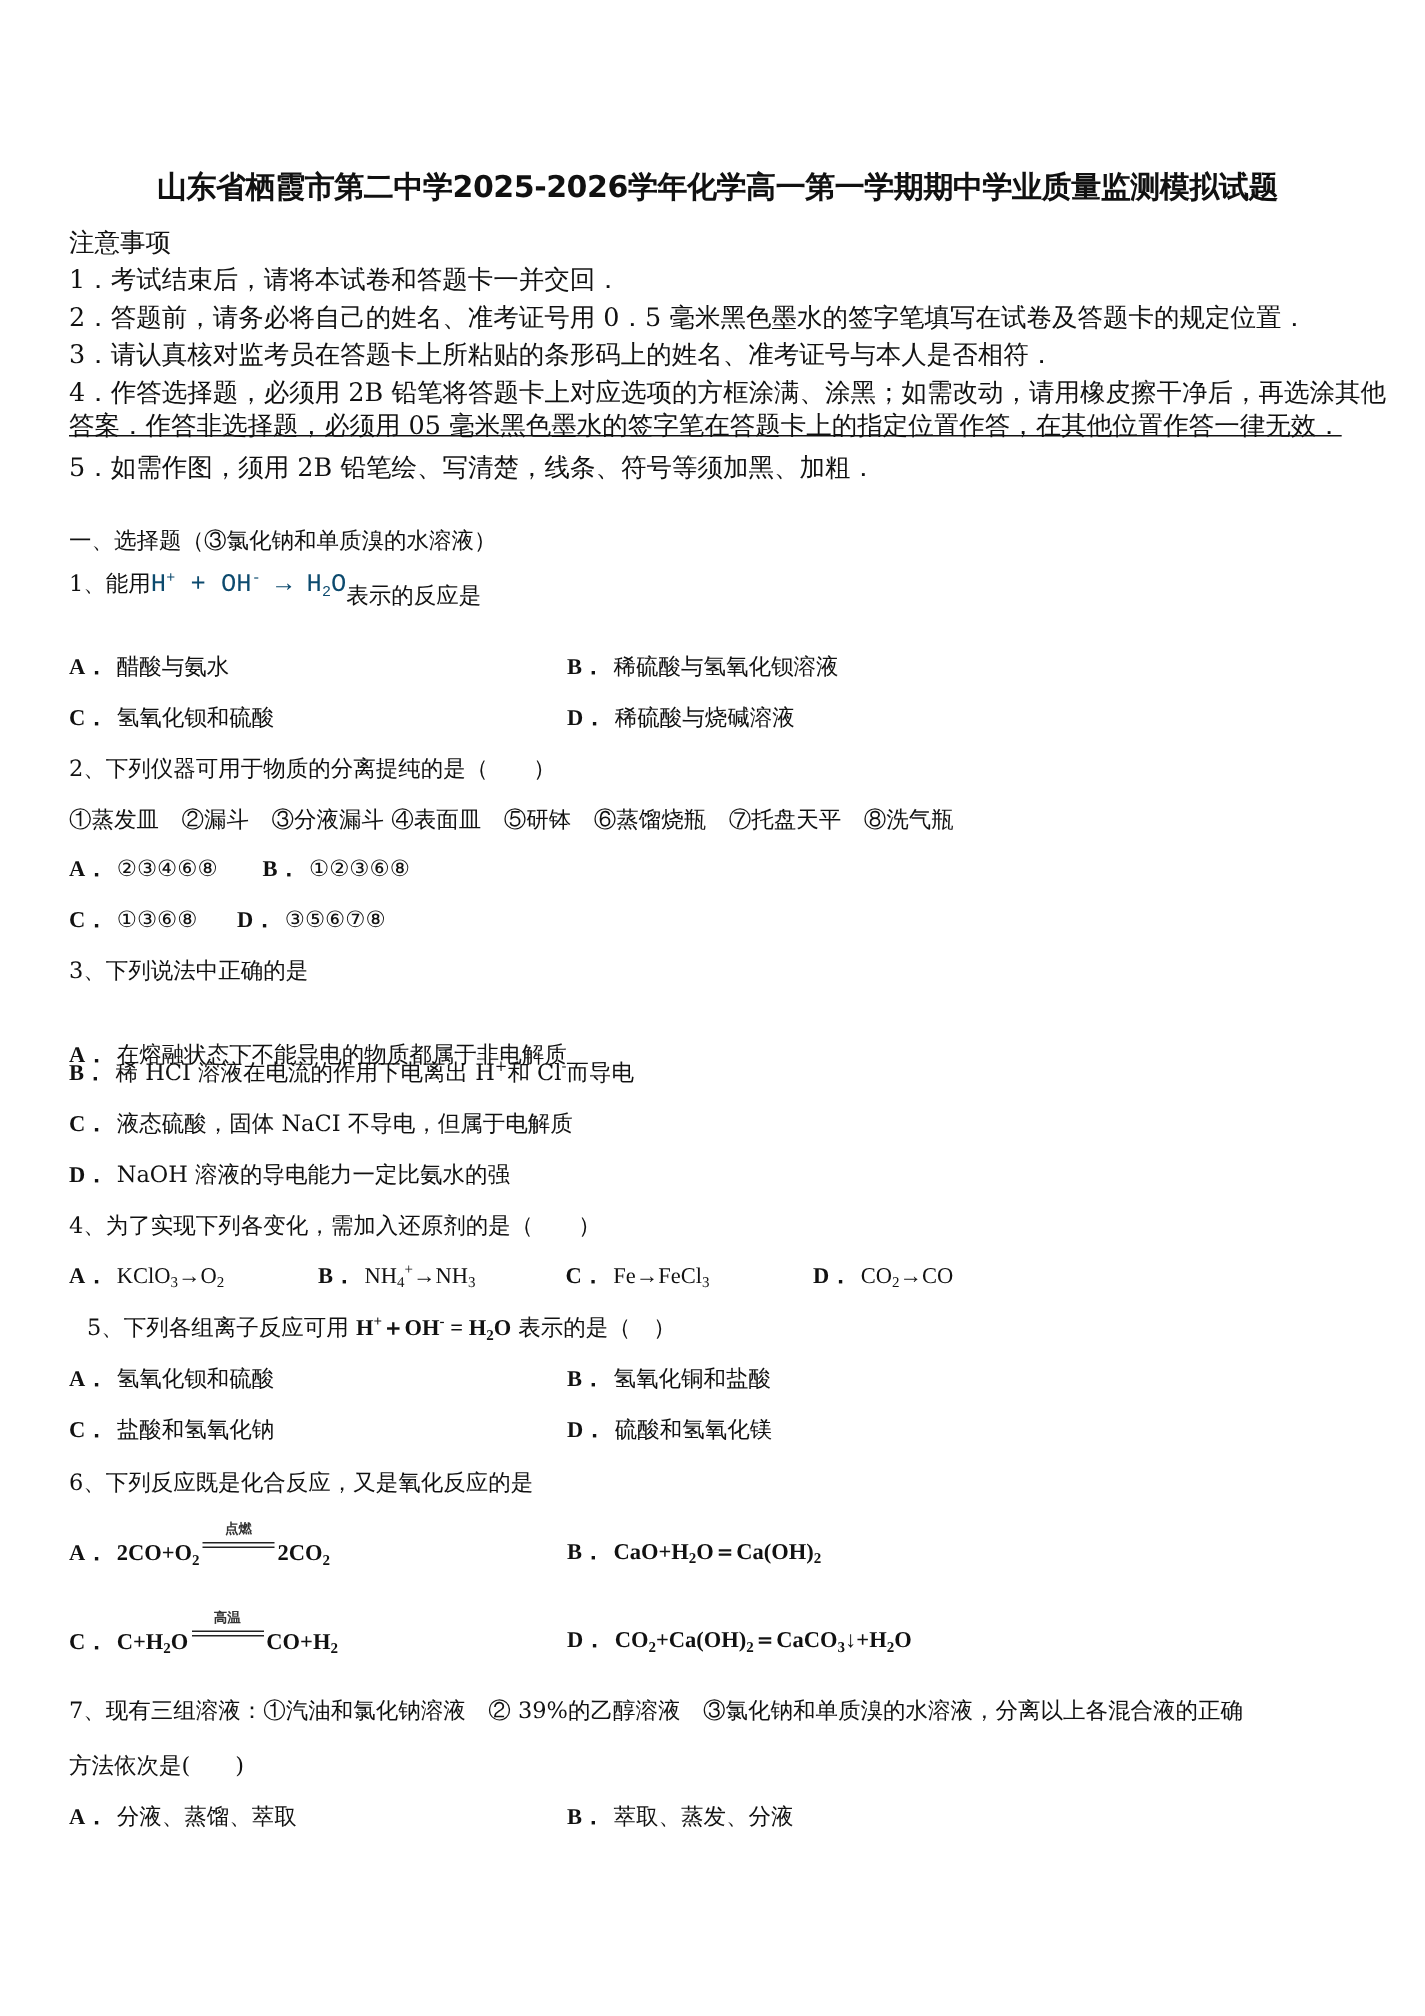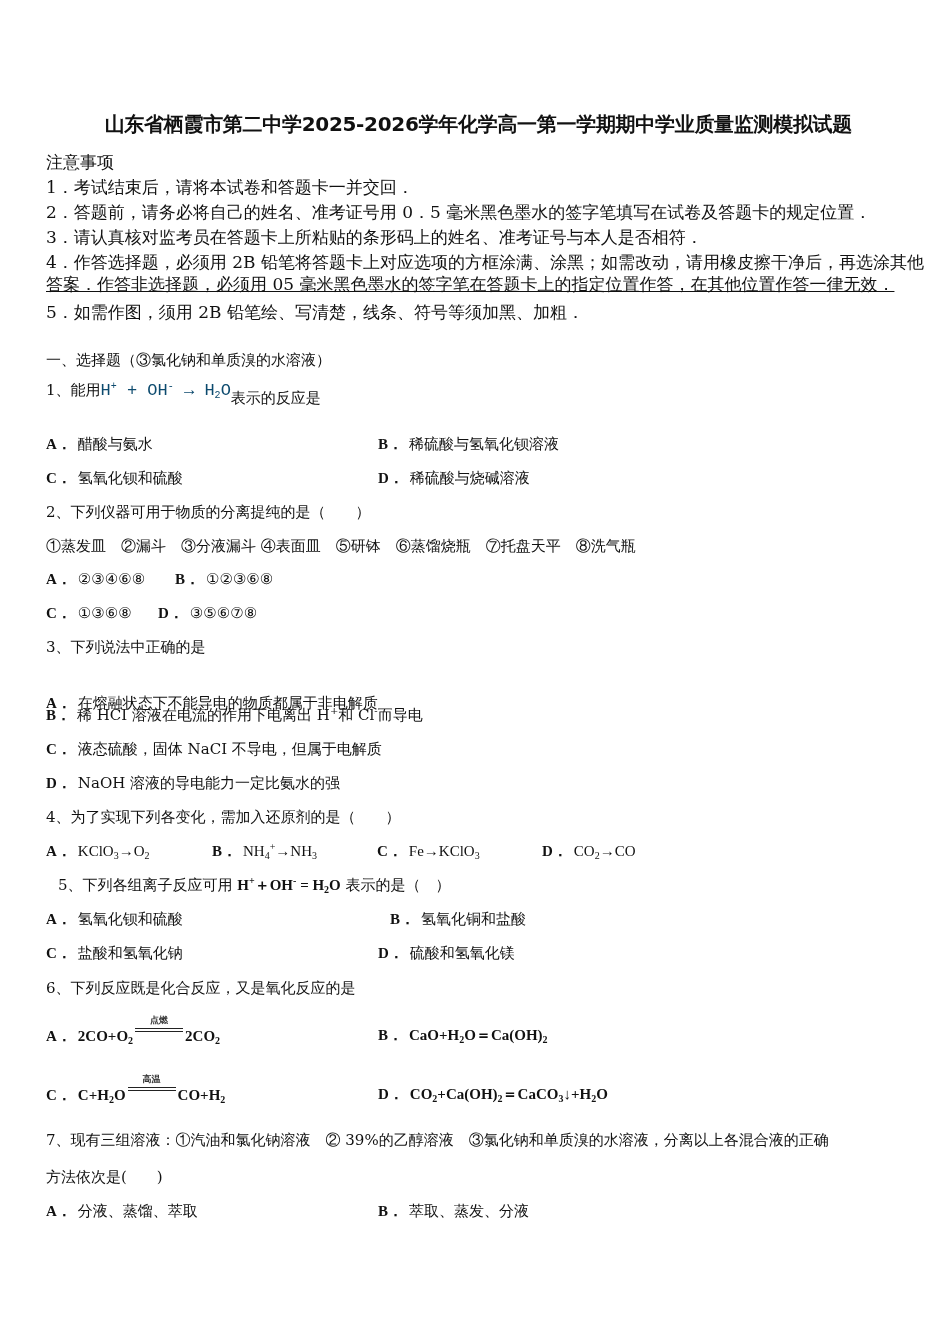--- a/index.html
+++ b/index.html
@@ -67,26 +67,26 @@
 
 <div class="abs" style="left:46px;top:640px;"><span>3、</span><span>下列说法中正确的是</span></div>
 <div class="abs" style="left:46px;top:674px;margin-top:22px;"><span class="lbl">A．</span><span>在熔融状态下不能导电的物质都属于非电解质</span></div>
 <div class="abs" style="left:46px;top:708px;"><span class="lbl">B．</span><span>稀 HCI 溶液在电流的作用下电离出 H</span><sup>+</sup><span>和 Cl</span><sup>-</sup><span>而导电</span></div>
 <div class="abs" style="left:46px;top:742px;"><span class="lbl">C．</span><span>液态硫酸，固体 NaCI 不导电，但属于电解质</span></div>
 <div class="abs" style="left:46px;top:776px;"><span class="lbl">D．</span><span>NaOH 溶液的导电能力一定比氨水的强</span></div>
 
 <div class="abs" style="left:46px;top:810px;"><span>4、</span><span>为了实现下列各变化，需加入还原剂的是（　　）</span></div>
 <div class="abs chem" style="left:46px;top:844px;"><span class="lbl">A．</span><span>KClO</span><sub>3</sub><span>→O</span><sub>2</sub></div>
 <div class="abs chem" style="left:212px;top:844px;"><span class="lbl">B．</span><span>NH</span><sub>4</sub><sup>+</sup><span>→NH</span><sub>3</sub></div>
-<div class="abs chem" style="left:377px;top:844px;"><span class="lbl">C．</span><span>Fe→KClO</span><sub>3</sub></div>
+<div class="abs chem" style="left:377px;top:844px;"><span class="lbl">C．</span><span>Fe→FeCl</span><sub>3</sub></div>
 <div class="abs chem" style="left:542px;top:844px;"><span class="lbl">D．</span><span>CO</span><sub>2</sub><span>→CO</span></div>
 
 <div class="abs" style="left:46px;top:878px;margin-left:12px;"><span>5、</span><span>下列各组离子反应可用 </span><span class="chemb"><span>H</span><sup>+</sup><span>＋OH</span><sup>-</sup><span> = H</span><sub>2</sub><span>O</span></span><span> 表示的是（　）</span></div>
 <div class="abs" style="left:46px;top:912px;"><span class="lbl">A．</span><span>氢氧化钡和硫酸</span></div>
-<div class="abs" style="left:378px;top:912px;margin-left:12px;"><span class="lbl">B．</span><span>氢氧化铜和盐酸</span></div>
+<div class="abs" style="left:378px;top:912px;"><span class="lbl">B．</span><span>氢氧化铜和盐酸</span></div>
 <div class="abs" style="left:46px;top:946px;"><span class="lbl">C．</span><span>盐酸和氢氧化钠</span></div>
 <div class="abs" style="left:378px;top:946px;"><span class="lbl">D．</span><span>硫酸和氢氧化镁</span></div>
 
 <div class="abs" style="left:46px;top:981px;"><span>6、</span><span>下列反应既是化合反应，又是氧化反应的是</span></div>
 <div class="abs chemb" style="left:46px;top:1028px;"><span class="lbl">A．</span><span>2CO+O</span><sub>2</sub><span class="cond"><span class="ctext">点燃</span><span class="bar1"></span><span class="bar2"></span></span><span>2CO</span><sub>2</sub></div>
 <div class="abs chemb" style="left:378px;top:1028px;"><span class="lbl">B．</span><span>CaO+H</span><sub>2</sub><span>O＝Ca(OH)</span><sub>2</sub></div>
 <div class="abs chemb" style="left:46px;top:1087px;"><span class="lbl">C．</span><span>C+H</span><sub>2</sub><span>O</span><span class="cond"><span class="ctext">高温</span><span class="bar1"></span><span class="bar2"></span></span><span>CO+H</span><sub>2</sub></div>
 <div class="abs chemb" style="left:378px;top:1087px;"><span class="lbl">D．</span><span>CO</span><sub>2</sub><span>+Ca(OH)</span><sub>2</sub><span>＝CaCO</span><sub>3</sub><span>↓+H</span><sub>2</sub><span>O</span></div>
 
 <div class="abs" style="left:46px;top:1133px;"><span>7、</span><span>现有三组溶液：①汽油和氯化钠溶液　② 39%的乙醇溶液　③氯化钠和单质溴的水溶液，分离以上各混合液的正确</span></div>

